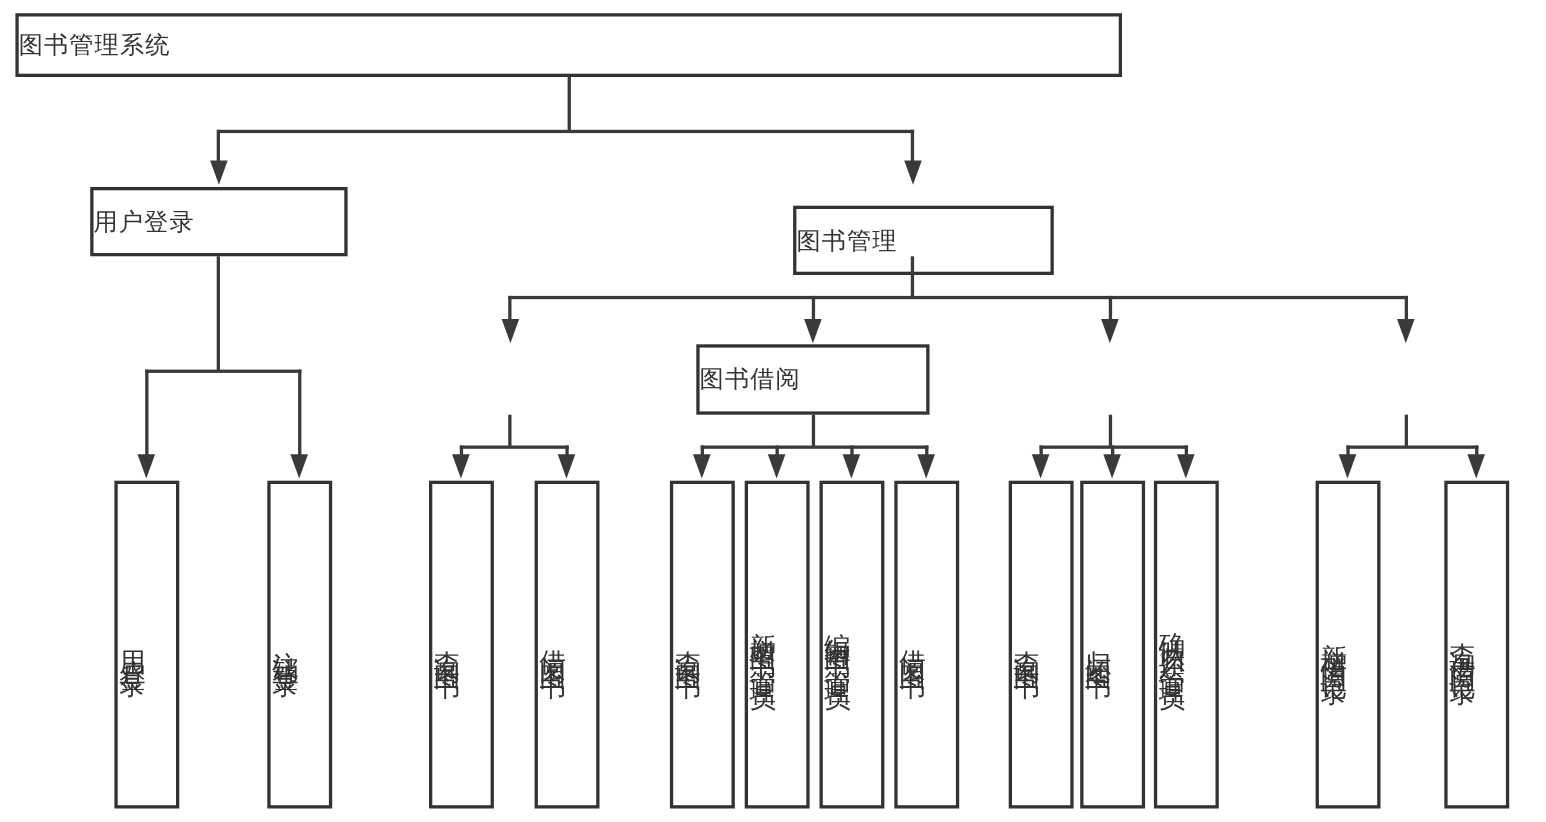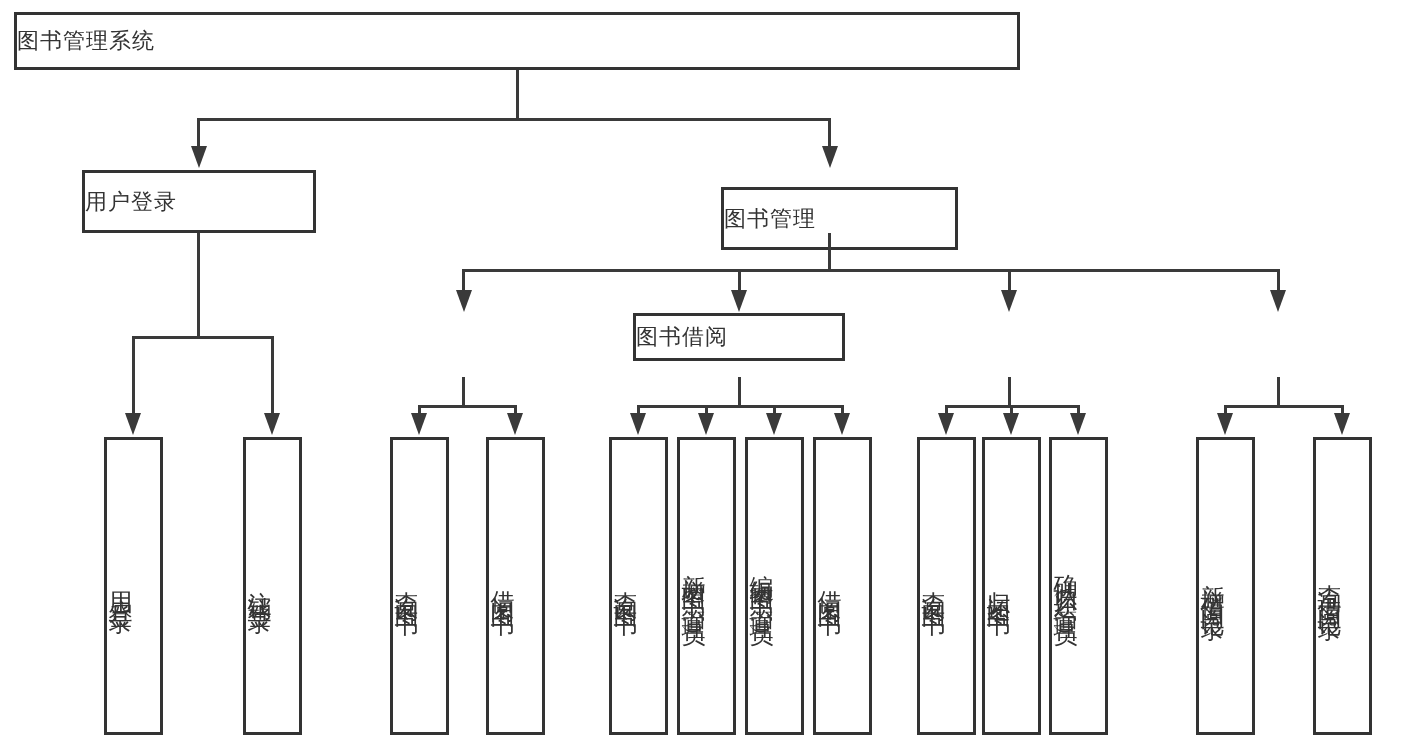--- a/index.html
+++ b/index.html
@@ -47,21 +47,21 @@
   <div class="line" style="left:462px;top:269px;width:818px;height:3px;"></div>
   <div class="line" style="left:462px;top:269px;width:3px;height:22px;"></div>
   <div class="line" style="left:738px;top:269px;width:3px;height:22px;"></div>
   <div class="line" style="left:1008px;top:269px;width:3px;height:22px;"></div>
   <div class="line" style="left:1277px;top:269px;width:3px;height:22px;"></div>
   <div class="arrow" style="left:456px;top:290px;"></div>
   <div class="arrow" style="left:731px;top:290px;"></div>
   <div class="arrow" style="left:1001px;top:290px;"></div>
   <div class="arrow" style="left:1270px;top:290px;"></div>
 
-  <div class="box hbox" style="left:633px;top:313px;width:212px;height:48px;">
+  <div class="box hbox" style="left:633px;top:313px;width:212px;height:64px;">
     <span>图书借阅</span>
   </div>
 
   <div class="line" style="left:462px;top:377px;width:3px;height:30px;"></div>
   <div class="line" style="left:418px;top:405px;width:99px;height:3px;"></div>
   <div class="line" style="left:418px;top:405px;width:3px;height:12px;"></div>
   <div class="line" style="left:514px;top:405px;width:3px;height:12px;"></div>
   <div class="arrow" style="left:411px;top:413px;"></div>
   <div class="arrow" style="left:507px;top:413px;"></div>
 

